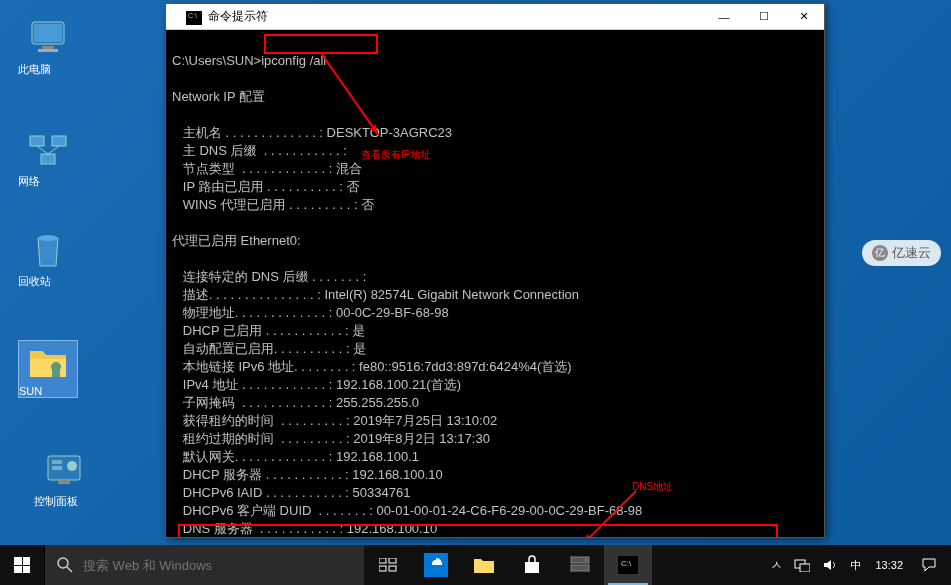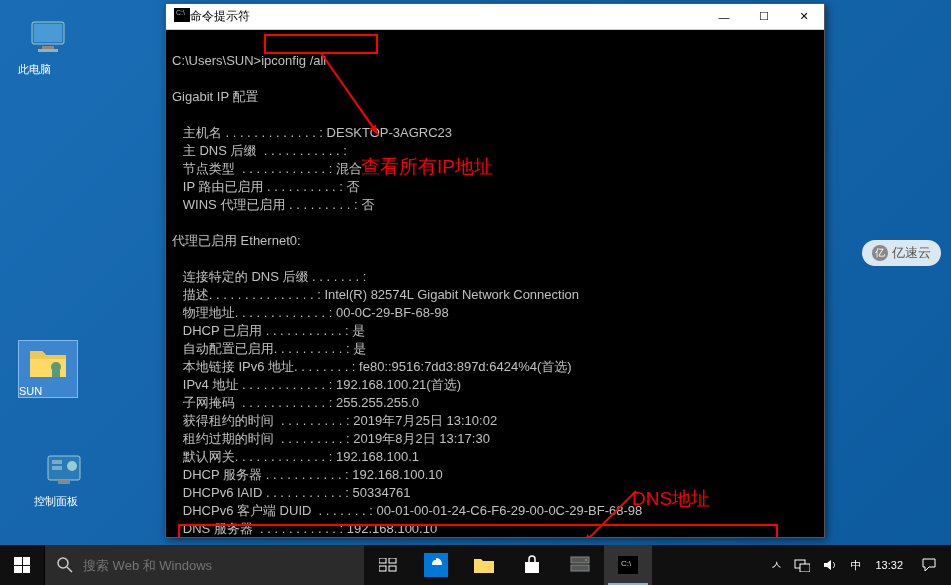--- a/index.html
+++ b/index.html
@@ -5,31 +5,31 @@
     * { margin: 0; padding: 0; box-sizing: border-box; font-family: "Microsoft YaHei", "Segoe UI", sans-serif; }
     body { width: 951px; height: 585px; background: linear-gradient(135deg, #1a6db5 0%, #0d5a9e 100%); overflow: hidden; position: relative; }
     
     .desktop { position: absolute; top: 0; left: 0; width: 100%; height: 545px; }
     .desktop-icon { position: absolute; width: 60px; color: #fff; font-size: 11px; cursor: pointer; }
     .desktop-icon .icon-box { width: 48px; height: 40px; margin: 0 auto 4px; display: flex; align-items: center; justify-content: center; }
     .desktop-icon.selected { background: rgba(120,180,255,0.4); border: 1px solid rgba(180,220,255,0.6); }
     
     .cmd-window { position: absolute; left: 165px; top: 3px; width: 660px; height: 535px; background: #fff; border: 1px solid #555; box-shadow: 2px 2px 8px rgba(0,0,0,0.5); }
     .titlebar { height: 26px; background: #fff; display: flex; align-items: center; justify-content: space-between; border-bottom: 1px solid #ccc; }
-    .titlebar-left { display: flex; align-items: flex-start; padding-left: 8px; font-size: 12px; color: #000; }
+    .titlebar-left { display: flex; align-items: flex-end; padding-left: 20px; gap: 6px; font-size: 12px; color: #000; }
     .titlebar-icon { width: 16px; height: 14px; background: #000; position: relative; }
     .titlebar-icon::after { content: "C:\\"; color: #aaa; font-size: 7px; position: absolute; left: 2px; top: 1px; }
     .titlebar-buttons { display: flex; }
     .tbtn { width: 40px; height: 26px; display: flex; align-items: center; justify-content: center; font-size: 11px; cursor: pointer; }
     
     .cmd-body { background: #000; color: #c0c0c0; font-family: "NSimSun", "Consolas", monospace; font-size: 13px; line-height: 18px; padding: 4px 6px; height: calc(100% - 26px); overflow: hidden; position: relative; white-space: pre; }
     
     .annotation-box1 { position: absolute; border: 2px solid #ff0000; left: 98px; top: 4px; width: 114px; height: 20px; pointer-events: none; }
     .annotation-box2 { position: absolute; border: 2px solid #ff0000; left: 12px; top: 494px; width: 600px; height: 38px; pointer-events: none; }
-    .annotation-text { position: absolute; color: #ff0000; font-size: 19px; font-family: "Microsoft YaHei", sans-serif; pointer-events: none; margin-top: 12px; }
+    .annotation-text { position: absolute; color: #ff0000; font-size: 10px; font-family: "Microsoft YaHei", sans-serif; pointer-events: none; }
     .arrow-line { position: absolute; background: #ff0000; height: 2px; transform-origin: left center; pointer-events: none; }
     .arrow-line::after { content: ""; position: absolute; right: -2px; top: -3px; border: 4px solid transparent; border-left: 8px solid #ff0000; }
     
     .watermark { position: absolute; right: 10px; top: 240px; background: rgba(255,255,255,0.85); border-radius: 14px; padding: 4px 10px; font-size: 13px; color: #555; display: flex; align-items: center; gap: 4px; }
     .watermark-icon { width: 16px; height: 16px; border-radius: 50%; background: #888; color: #fff; display: flex; align-items: center; justify-content: center; font-size: 10px; }
     
     .taskbar { position: absolute; bottom: 0; left: 0; width: 100%; height: 40px; background: #101010; display: flex; align-items: center; color: #fff; }
     .start-btn { width: 44px; height: 40px; display: flex; align-items: center; justify-content: center; cursor: pointer; }
     .win-logo { width: 16px; height: 16px; display: grid; grid-template: 1fr 1fr / 1fr 1fr; gap: 1px; }
     .win-logo > div { background: #fff; }
@@ -56,20 +56,42 @@
   <div class="desktop-icon" style="left:18px;top:18px">
     <div class="icon-box">
         <svg width="40" height="36" viewBox="0 0 40 36">
           <rect x="4" y="2" width="32" height="22" rx="2" fill="#2a7ab8" stroke="#9cc"></rect>
           <rect x="6" y="4" width="28" height="18" fill="#4a9ad8"></rect>
           <rect x="14" y="26" width="12" height="3" fill="#888"></rect>
           <rect x="10" y="29" width="20" height="3" fill="#aaa"></rect>
         </svg>
       </div>
     <span>此电脑</span>
+  </div>
+  <div class="desktop-icon" style="left:18px;top:130px">
+    <div class="icon-box">
+        <svg width="40" height="36">
+          <rect x="2" y="4" width="14" height="10" fill="#4a9ad8" stroke="#9cc"></rect>
+          <rect x="24" y="4" width="14" height="10" fill="#4a9ad8" stroke="#9cc"></rect>
+          <rect x="13" y="22" width="14" height="10" fill="#4a9ad8" stroke="#9cc"></rect>
+          <line x1="9" y1="14" x2="20" y2="22" stroke="#9cc"></line>
+          <line x1="31" y1="14" x2="20" y2="22" stroke="#9cc"></line>
+        </svg>
+      </div>
+    <span>网络</span>
+  </div>
+  <div class="desktop-icon" style="left:18px;top:230px">
+    <div class="icon-box">
+        <svg width="36" height="40">
+          <path d="M8 8 L28 8 L26 36 L10 36 Z" fill="#3a8acc" stroke="#9cc"></path>
+          <path d="M12 6 L24 6 L24 8 L12 8 Z" fill="#3a8acc"></path>
+          <ellipse cx="18" cy="8" rx="10" ry="3" fill="#5aaade"></ellipse>
+        </svg>
+      </div>
+    <span>回收站</span>
   </div>
   <div class="desktop-icon selected" style="left:18px;top:340px">
     <div class="icon-box">
         <svg width="40" height="36">
           <path d="M2 8 L14 8 L18 12 L38 12 L38 34 L2 34 Z" fill="#ffd966"></path>
           <path d="M2 8 L14 8 L18 12 L38 12 L38 16 L2 16 Z" fill="#f0c850"></path>
           <circle cx="28" cy="24" r="5" fill="#5a9a7a"></circle>
           <rect x="24" y="26" width="8" height="8" fill="#5a9a7a"></rect>
         </svg>
       </div>
@@ -97,21 +119,21 @@
     </div>
     <div class="titlebar-buttons">
       <div class="tbtn">—</div>
       <div class="tbtn">☐</div>
       <div class="tbtn close">✕</div>
     </div>
   </div>
   <div class="cmd-body">
 <span>C:\Users\SUN&gt;</span><span>ipconfig /all</span>
 
-<span>Gigabit IP 配置</span>
+<span>Network IP 配置</span>
 
 <span id="config-block">   主机名 . . . . . . . . . . . . . : DESKTOP-3AGRC23
    主 DNS 后缀  . . . . . . . . . . . : 
    节点类型  . . . . . . . . . . . . : 混合
    IP 路由已启用 . . . . . . . . . . : 否
    WINS 代理已启用 . . . . . . . . . : 否</span>
 
 <span>代理已启用 Ethernet0:</span>
 
 <span id="adapter-block">   连接特定的 DNS 后缀 . . . . . . . : 

